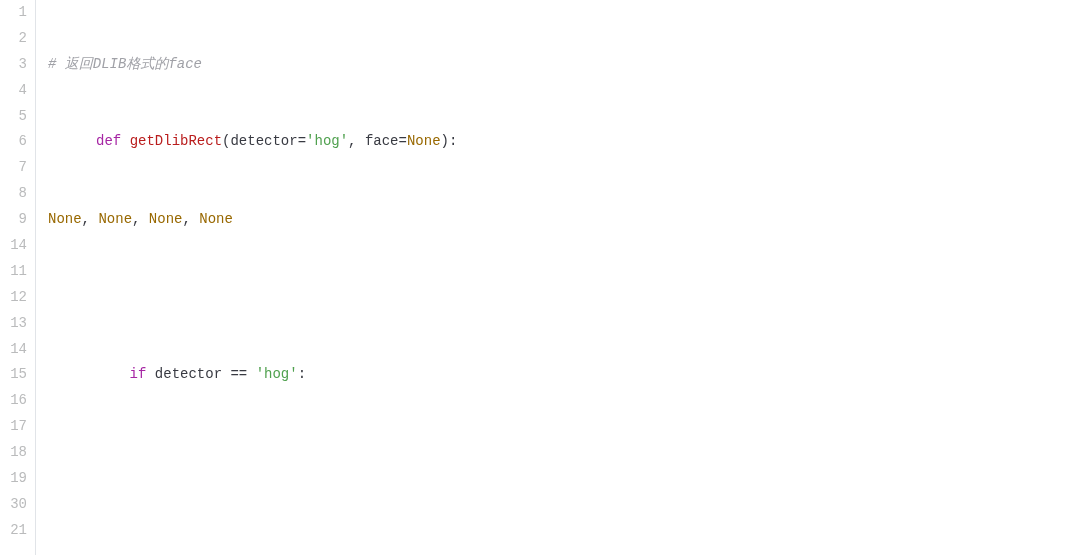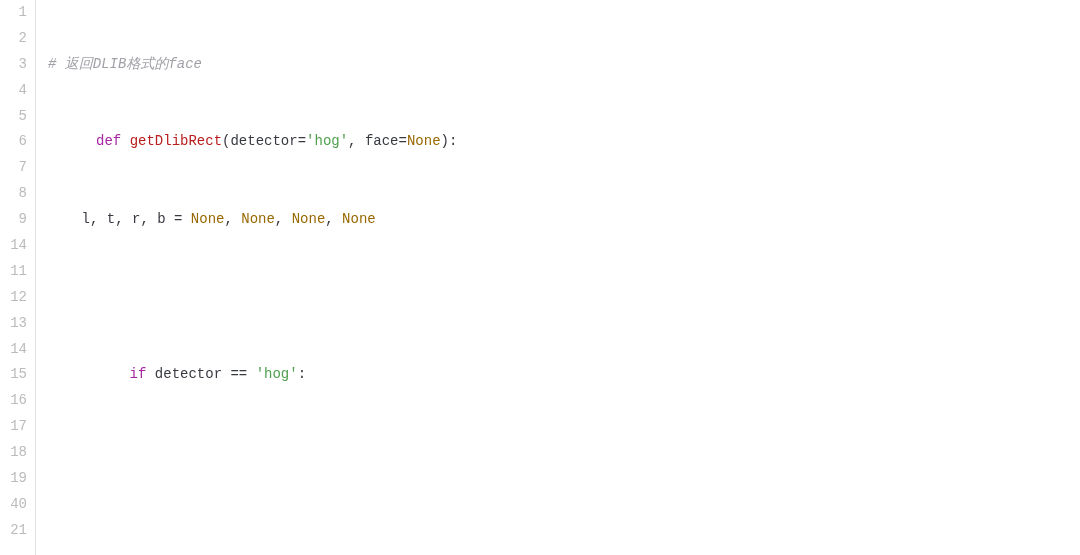--- a/index.html
+++ b/index.html
@@ -71,27 +71,27 @@
     <div class="gutter-line">14</div>
     <div class="gutter-line">11</div>
     <div class="gutter-line">12</div>
     <div class="gutter-line">13</div>
     <div class="gutter-line">14</div>
     <div class="gutter-line">15</div>
     <div class="gutter-line">16</div>
     <div class="gutter-line">17</div>
     <div class="gutter-line">18</div>
     <div class="gutter-line">19</div>
-    <div class="gutter-line">40</div>
+    <div class="gutter-line">30</div>
     <div class="gutter-line">21</div>
   </div>
   <div class="code">
     <div class="code-line"><span class="comment"># 返回DLIB格式的face</span></div>
     <div class="code-line"><span class="keyword">def</span><span class="normal"> </span><span class="def-name">getDlibRect</span><span class="normal">(</span><span class="normal">detector</span><span class="normal">=</span><span class="string">'hog'</span><span class="normal">, </span><span class="normal">face</span><span class="normal">=</span><span class="constant">None</span><span class="normal">):</span></div>
-    <div class="code-line"><span class="normal">    l, t, r, b = </span><span class="constant">None</span><span class="normal">, </span><span class="constant">None</span><span class="normal">, </span><span class="constant">None</span><span class="normal">, </span><span class="constant">None</span></div>
+    <div class="code-line"><span class="constant">None</span><span class="normal">, </span><span class="constant">None</span><span class="normal">, </span><span class="constant">None</span><span class="normal">, </span><span class="constant">None</span></div>
     <div class="code-line"></div>
     <div class="code-line"><span class="normal">    </span><span class="keyword">if</span><span class="normal"> detector == </span><span class="string">'hog'</span><span class="normal">:</span></div>
     <div class="code-line"></div>
     
     
     
     
     
     
     

